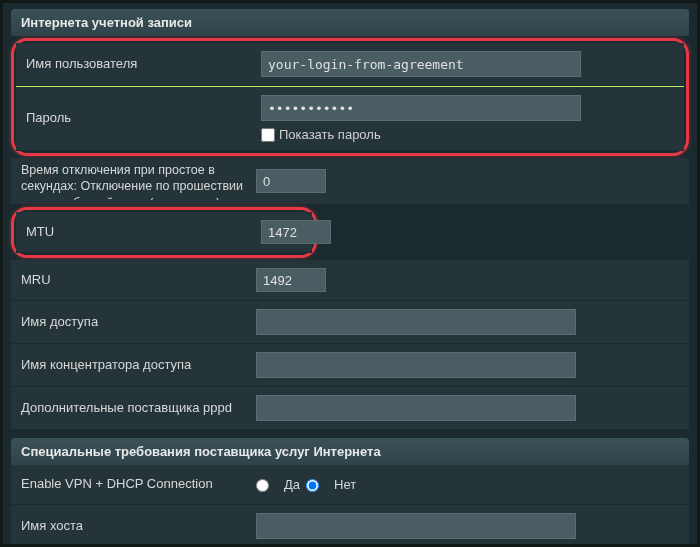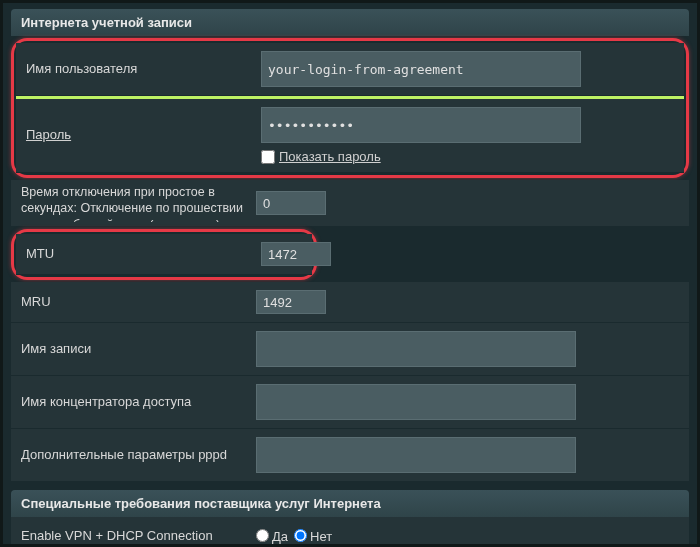--- a/index.html
+++ b/index.html
@@ -39,44 +39,44 @@
 }
 .field { flex: 1; }
 .text-input {
   background: #4a5d62;
   border: 1px solid #5a6d72;
   color: #e0e0e0;
   padding: 4px 6px;
   font-size: 13px;
   font-family: monospace;
   width: 320px;
-  height: 36px;
+  height: 26px;
 }
 .num-input {
   background: #4a5d62;
   border: 1px solid #5a6d72;
   color: #e0e0e0;
   padding: 4px 6px;
   font-size: 13px;
   width: 70px;
   height: 24px;
 }
 .checkbox-row { margin-top: 6px; display: flex; align-items: center; gap: 4px; }
 .checkbox-row input[type="checkbox"] { width: 14px; height: 14px; }
 .radio-group { display: flex; align-items: center; gap: 6px; }
-.radio-group label { display: flex; align-items: flex-start; gap: 3px; color: #d8d8d8; }
+.radio-group label { display: flex; align-items: flex-end; gap: 15px; color: #d8d8d8; }
 .highlight-box {
   border: 3px solid #e63946;
   border-radius: 16px;
   padding: 2px;
   margin: 2px 0;
   box-shadow: 0 0 4px rgba(230,57,70,0.5);
 }
 .highlight-box .row { background: #253438; }
-.highlight-box .row + .row { border-top: 3px solid #bef264; text-decoration: underline; }
+.highlight-box .row + .row { border-top: 1px solid #bef264; }
 .mtu-highlight {
   width: 306px;
 }
 .btn {
   background: linear-gradient(to bottom, #3d3d3d, #1f1f1f);
   border: 1px solid #0a0a0a;
   border-radius: 5px;
   color: #fff;
   font-weight: bold;
   padding: 7px 16px;
@@ -131,35 +131,35 @@
   </div>
 
   <div class="row">
     <div class="label">MRU</div>
     <div class="field">
       <input class="num-input" value="1492" style="">
     </div>
   </div>
 
   <div class="row">
-    <div class="label">Имя записи</div>
+    <div class="label">Имя доступа</div>
     <div class="field">
       <input class="text-input" value="" style="">
     </div>
   </div>
 
   <div class="row">
     <div class="label">Имя концентратора доступа</div>
     <div class="field">
       <input class="text-input" value="" style="">
     </div>
   </div>
 
   <div class="row">
-    <div class="label">Дополнительные параметры pppd</div>
+    <div class="label">Дополнительные поставщика pppd</div>
     <div class="field">
       <input class="text-input" value="" style="">
     </div>
   </div>
 
   <div class="gap"></div>
 
   <div class="section-header">Специальные требования поставщика услуг Интернета</div>
 
   <div class="row">

